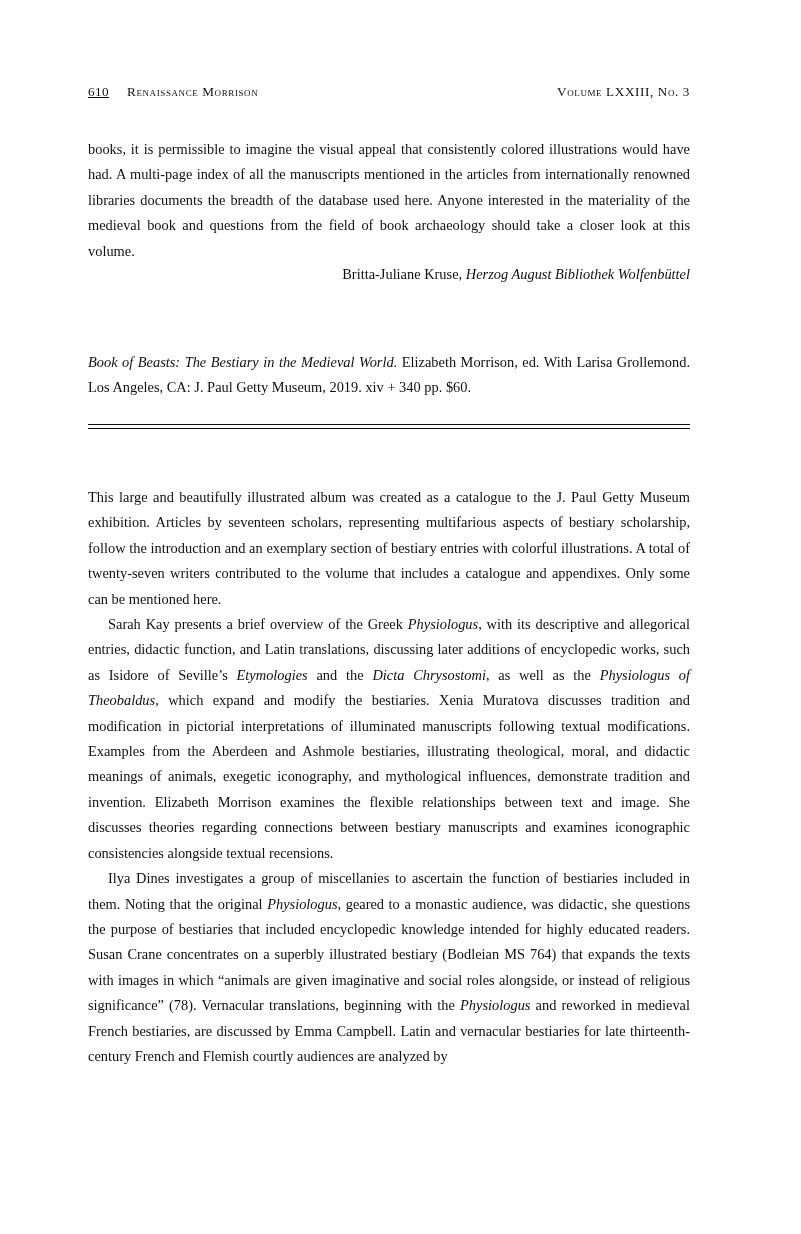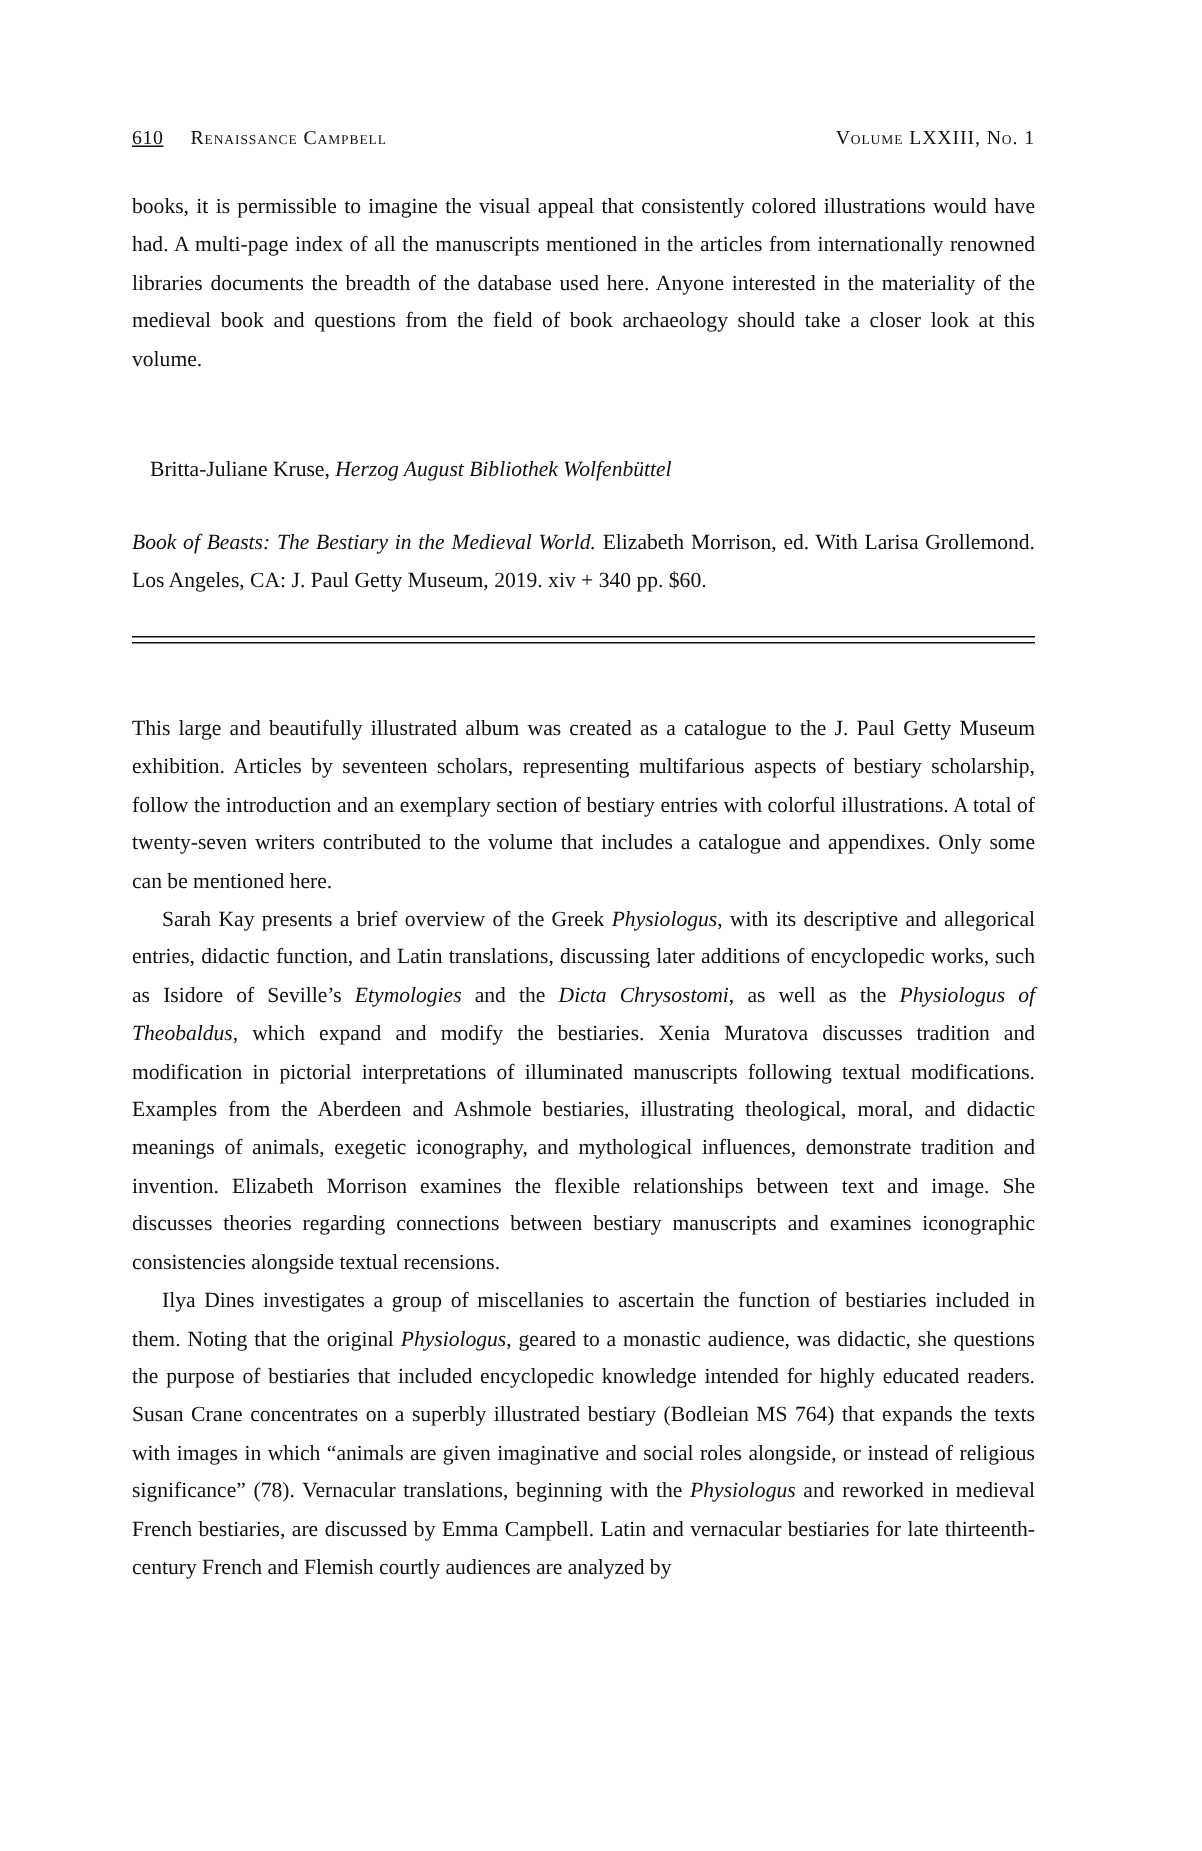--- a/index.html
+++ b/index.html
@@ -38,40 +38,40 @@
     text-decoration: underline;
   }
   .rh-left {
     display: flex;
     gap: 18px;
   }
   .body-block {
     position: absolute;
     left: 0;
     width: 602px;
+    margin-top: 11px;
   }
   p.just {
     margin: 0;
     font-size: 14.4px;
     line-height: 25.4px;
     text-align: justify;
     text-justify: inter-word;
     hyphens: manual;
   }
   p.indent {
     text-indent: 20px;
   }
   .signoff {
     position: absolute;
-    left: 12px;
+    left: 0;
     width: 602px;
-    text-align: left;
+    text-align: right;
     font-size: 14.4px;
     line-height: 25.4px;
-    margin-top: 39px;
   }
   .review-head {
     position: absolute;
     left: 0;
     width: 602px;
     font-size: 14.4px;
     line-height: 25.4px;
     text-align: justify;
     font-family: Liberation Serif, serif;
   }
@@ -93,23 +93,23 @@
   i { font-style: italic; }
 </style>
 </head>
 <body>
 
 <div class="page">
 
   <div class="running-head">
     <div class="rh-left">
       <span class="folio">610</span>
-      <span style="font-variant: small-caps;">Renaissance Campbell</span>
+      <span style="font-variant: small-caps;">Renaissance Morrison</span>
     </div>
-    <div style="font-variant: small-caps;">Volume LXXIII, No. 1</div>
+    <div style="font-variant: small-caps;">Volume LXXIII, No. 3</div>
   </div>
 
   <div class="body-block" style="top:126px;">
     <p class="just">books, it is permissible to imagine the visual appeal that consistently colored illustrations would have had. A multi-page index of all the manuscripts mentioned in the articles from internationally renowned libraries documents the breadth of the database used here. Anyone interested in the materiality of the medieval book and questions from the field of book archaeology should take a closer look at this volume.</p>
   </div>
 
   <div class="signoff" style="top:262px;">
     <div>
       <span>Britta-Juliane Kruse,</span>
       <i>Herzog August Bibliothek Wolfenbüttel</i>

